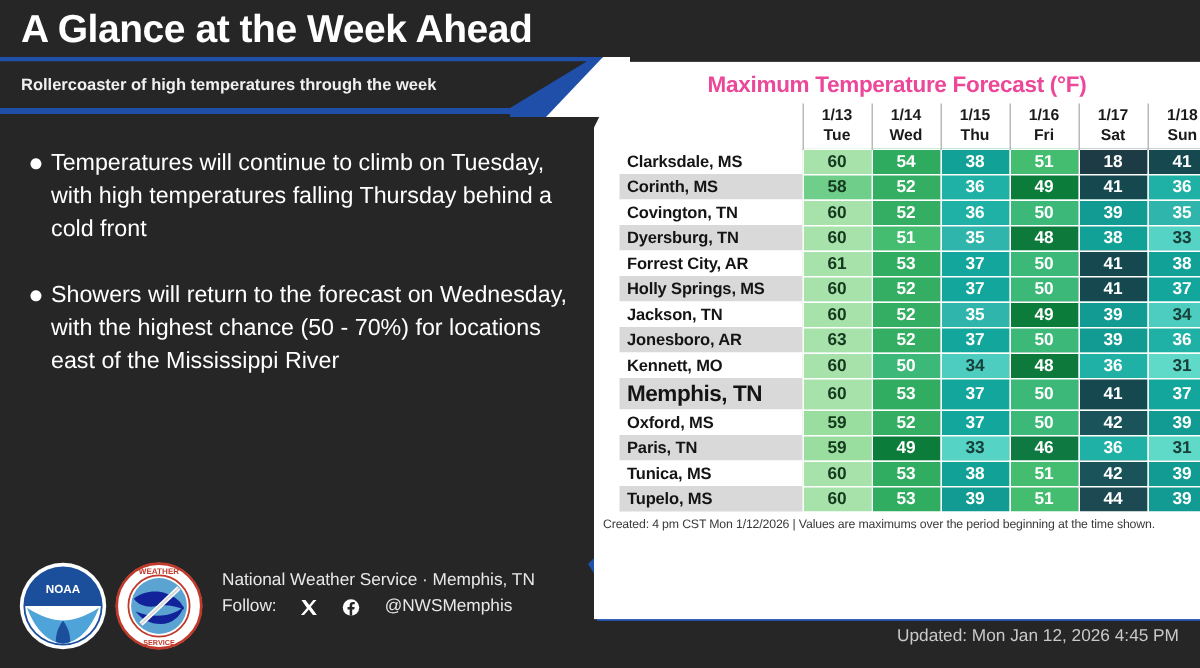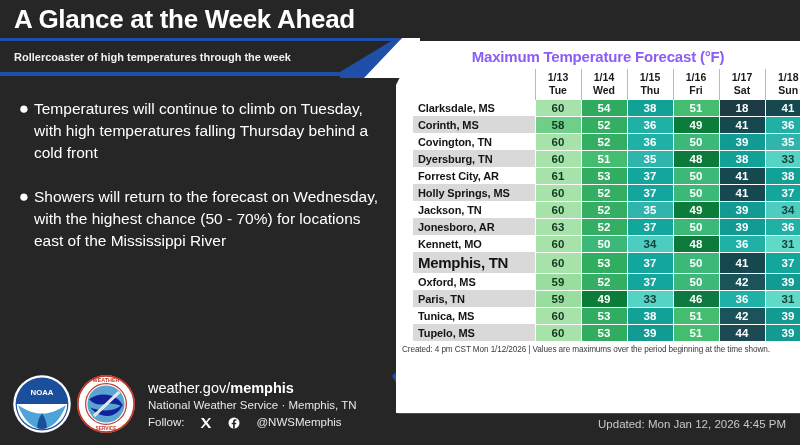--- a/index.html
+++ b/index.html
@@ -93,21 +93,21 @@
   }
 
   
   .card {
     position: absolute; left: 396px; top: 41px; width: 404px; height: 372px;
     background: #ffffff;
     clip-path: polygon(22px 0, 404px 0, 404px 372px, 0 372px, 0 44px);
   }
   .card-title {
     text-align: center; font-size: 15px; font-weight: bold;
-    color: #8b5cf6; padding-top: 7px; letter-spacing: -0.2px;
+    color: #ec4899; padding-top: 7px; letter-spacing: -0.2px;
   }
   table.fc {
     border-collapse: collapse; width: 398px; margin-left: 17px;
     margin-top: 4px; table-layout: fixed;
   }
   table.fc col.city { width: 122px; }
   table.fc col.day  { width: 46px; }
 
   .fc th.dayhead {
     font-size: 10.5px; font-weight: bold; color: #1a1a1a;
@@ -188,21 +188,20 @@
       <circle cx="50" cy="50" r="31" fill="#5ba3d0"></circle>
       <path d="M22 42 C32 34 46 32 58 36 C68 39 76 46 78 54 C68 50 58 48 48 50 C38 52 28 50 22 42 Z" fill="#11229a"></path>
       <path d="M24 56 C34 60 46 62 58 60 C68 58 74 54 78 50 C74 62 64 70 52 70 C40 70 30 64 24 56 Z" fill="#11229a"></path>
       <line x1="30" y1="70" x2="72" y2="30" stroke="#ffffff" stroke-width="5"></line>
       <line x1="30" y1="70" x2="72" y2="30" stroke="#d8d8d8" stroke-width="2"></line>
       <text x="50" y="14" font-family="Liberation Sans, sans-serif" font-size="9" font-weight="bold" fill="#c0392b" text-anchor="middle">WEATHER</text>
       <text x="50" y="93" font-family="Liberation Sans, sans-serif" font-size="8" font-weight="bold" fill="#c0392b" text-anchor="middle">SERVICE</text>
     </svg>
 
     <div class="brand-text">
-      <div class="brand-url"><span>weather.gov/</span><b>memphis</b></div>
       <div class="brand-org">National Weather Service · Memphis, TN</div>
       <div class="brand-follow">
         <span>Follow:</span>
         <svg class="sm-icon" width="12" height="12" viewBox="0 0 24 24">
           <path d="M2 2h5.3l5 6.8L17.8 2H22l-7.6 8.9L22.5 22h-5.3l-5.4-7.3L5.4 22H1.2l8.1-9.4L2 2z" fill="#ffffff"></path>
         </svg>
         <svg class="sm-icon" width="12" height="12" viewBox="0 0 24 24">
           <circle cx="12" cy="12" r="11" fill="#ffffff"></circle>
           <path d="M13.6 23v-8.4h2.8l.42-3.3h-3.22V9.2c0-.95.26-1.6 1.63-1.6h1.74V4.65c-.3-.04-1.33-.13-2.53-.13-2.5 0-4.22 1.53-4.22 4.34v2.44H7.4v3.3h2.82V23z" fill="#262626"></path>
         </svg>

